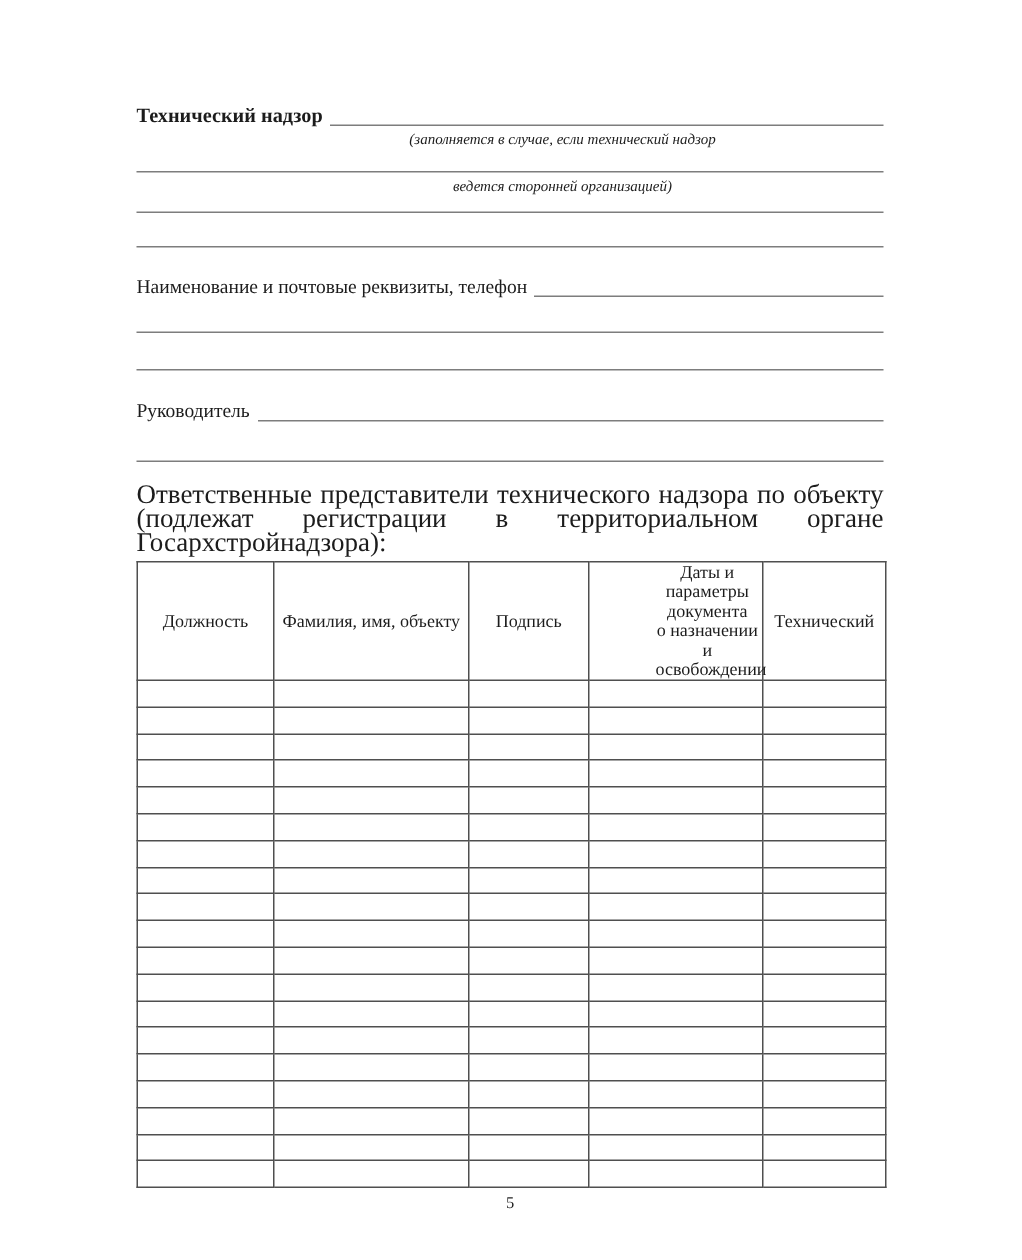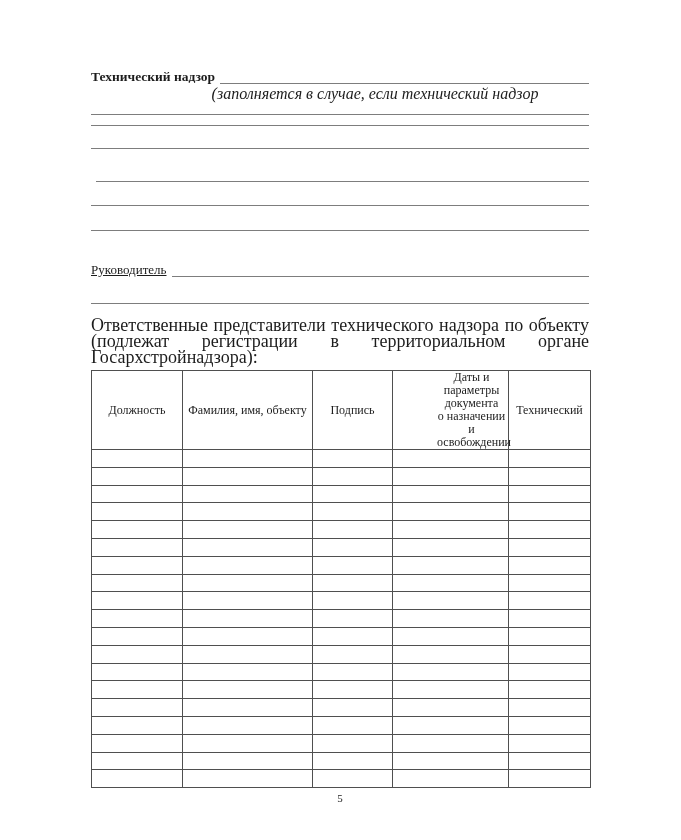--- a/index.html
+++ b/index.html
@@ -34,38 +34,38 @@
   .blank-line {
     flex: 1 1 auto;
     height: 15px;
     margin-left: 5px;
     border-bottom: 1px solid var(--rule-line, #7d7d7d);
   }
   .caption {
     padding-left: 70px;
     text-align: center;
     font-style: italic;
-    font-size: 16px;
+    font-size: 10px;
     line-height: 13px;
     height: 13px;
   }
   .caption-1 { margin-top: 1px; }
   .caption-2 { margin-top: 3px; }
   .rule {
     height: 0;
     border-top: 1px solid var(--rule-line, #7d7d7d);
   }
   .rule-1 { margin-top: 14px; }
   .rule-2 { margin-top: 10px; }
   .rule-3 { margin-top: 22px; }
   .rule-4 { margin-top: 21px; }
   .rule-5 { margin-top: 24px; }
   .rule-6 { margin-top: 24px; }
   .row-2 { margin-top: 17px; }
-  .row-3 { margin-top: 30px; text-decoration: underline; }
+  .row-3 { margin-top: 18px; }
   .para {
     margin: 13px 0 0 0;
     font-size: 18px;
     line-height: 16px;
     text-align: justify;
   }
   table.reg-table {
     margin-top: 5px;
     border-collapse: collapse;
     table-layout: fixed;
@@ -99,25 +99,27 @@
 
   <div class="field-row">
     <span class="label bold">Технический надзор</span>
     <span class="blank-line"></span>
   </div>
 
   <div class="caption caption-1">(заполняется в случае, если технический надзор</div>
 
   <div class="rule rule-1"></div>
 
+  <div class="caption caption-2">ведется сторонней организацией)</div>
 
   <div class="rule rule-2"></div>
   <div class="rule rule-3"></div>
 
   <div class="field-row row-2">
+    <span class="label">Наименование и почтовые реквизиты, телефон</span>
     <span class="blank-line"></span>
   </div>
 
   <div class="rule rule-4"></div>
   <div class="rule rule-5"></div>
 
   <div class="field-row row-3">
     <span class="label">Руководитель</span>
     <span class="blank-line"></span>
   </div>

